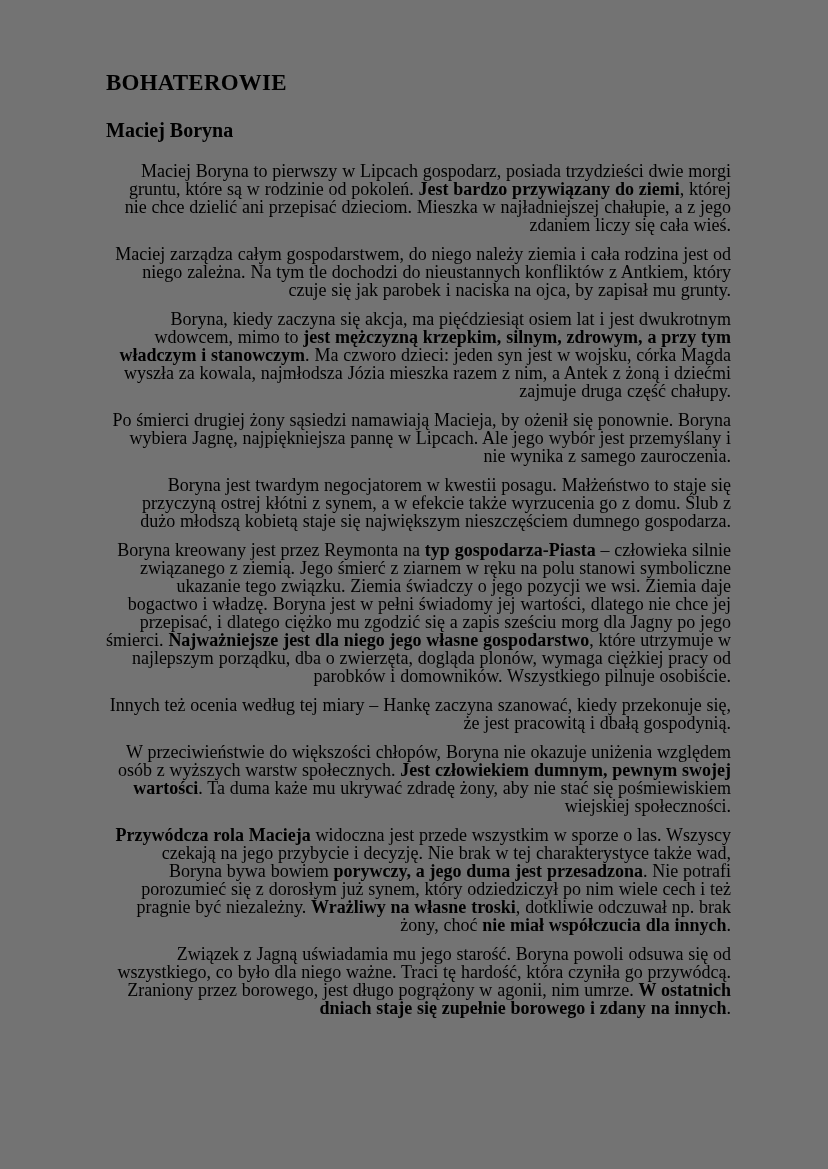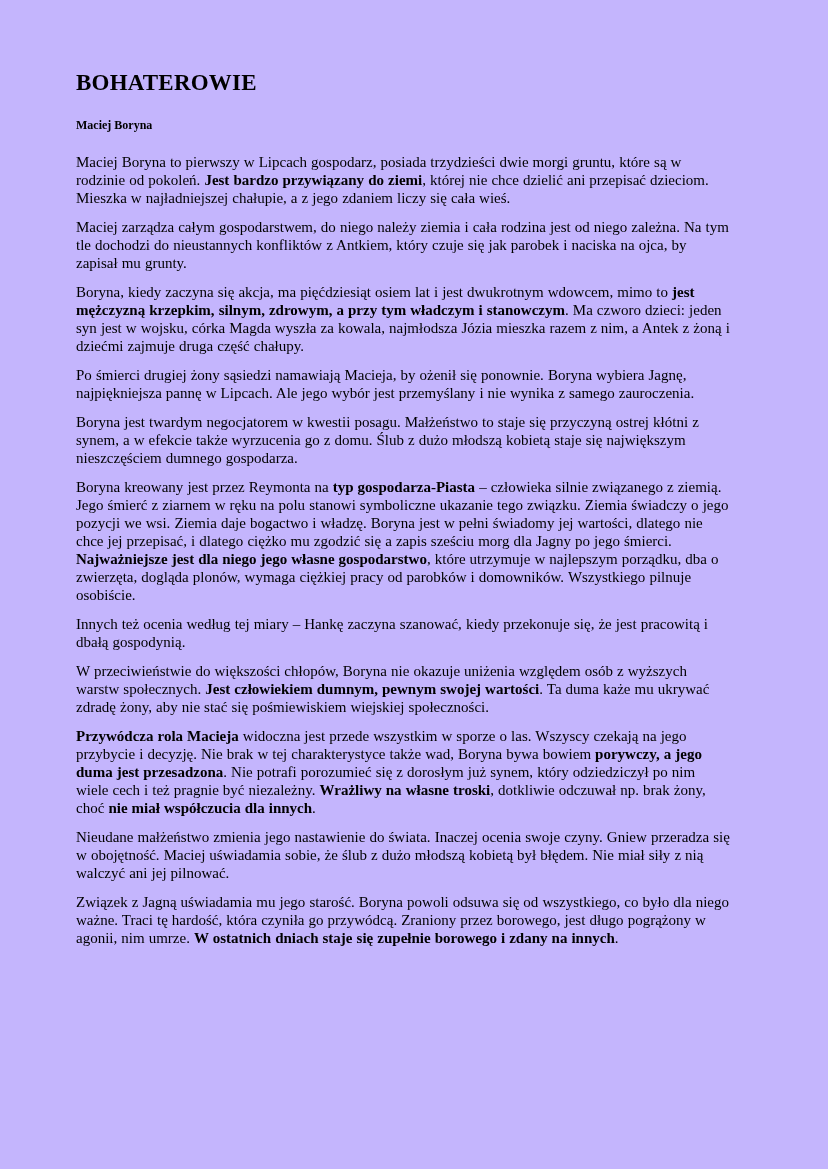--- a/index.html
+++ b/index.html
@@ -4,45 +4,45 @@
 <style>
   html, body {
     margin: 0;
     padding: 0;
     background: #ffffff;
   }
   .page {
     position: relative;
     width: 828px;
     height: 1169px;
-    background: #c4b5fd;
+    background: #737373;
     box-sizing: border-box;
-    padding: 70px 97px 40px 76px;
+    padding: 70px 97px 40px 106px;
     font-family: "Liberation Serif", serif;
     color: #000000;
     overflow: hidden;
   }
   h1.doc-title {
     margin: 0 0 24px 0;
     font-size: 23px;
     line-height: 1.1;
     font-weight: bold;
     letter-spacing: 0.2px;
   }
   h2.doc-subtitle {
     margin: 0 0 20px 0;
-    font-size: 12px;
+    font-size: 20px;
     line-height: 1.15;
     font-weight: bold;
   }
   .doc-body p {
     margin: 0 0 11px 0;
-    font-size: 15px;
+    font-size: 18px;
     line-height: 18px;
-    text-align: left;
+    text-align: right;
     word-spacing: 0.3px;
   }
   .doc-body p b {
     font-weight: bold;
   }
 </style>
 </head>
 <body>
 
 <div class="page">
@@ -51,16 +51,15 @@
   <div class="doc-body">
       <p><span>Maciej Boryna to pierwszy w Lipcach gospodarz, posiada trzydzieści dwie morgi gruntu, które są w rodzinie od pokoleń. </span><b>Jest bardzo przywiązany do ziemi</b><span>, której nie chce dzielić ani przepisać dzieciom. Mieszka w najładniejszej chałupie, a z jego zdaniem liczy się cała wieś.</span></p>
       <p><span>Maciej zarządza całym gospodarstwem, do niego należy ziemia i cała rodzina jest od niego zależna. Na tym tle dochodzi do nieustannych konfliktów z Antkiem, który czuje się jak parobek i naciska na ojca, by zapisał mu grunty.</span></p>
       <p><span>Boryna, kiedy zaczyna się akcja, ma pięćdziesiąt osiem lat i jest dwukrotnym wdowcem, mimo to </span><b>jest mężczyzną krzepkim, silnym, zdrowym, a przy tym władczym i stanowczym</b><span>. Ma czworo dzieci: jeden syn jest w wojsku, córka Magda wyszła za kowala, najmłodsza Józia mieszka razem z nim, a Antek z żoną i dziećmi zajmuje druga część chałupy.</span></p>
       <p><span>Po śmierci drugiej żony sąsiedzi namawiają Macieja, by ożenił się ponownie. Boryna wybiera Jagnę, najpiękniejsza pannę w Lipcach. Ale jego wybór jest przemyślany i nie wynika z samego zauroczenia.</span></p>
       <p><span>Boryna jest twardym negocjatorem w kwestii posagu. Małżeństwo to staje się przyczyną ostrej kłótni z synem, a w efekcie także wyrzucenia go z domu. Ślub z dużo młodszą kobietą staje się największym nieszczęściem dumnego gospodarza.</span></p>
       <p><span>Boryna kreowany jest przez Reymonta na </span><b>typ gospodarza-Piasta</b><span> – człowieka silnie związanego z ziemią. Jego śmierć z ziarnem w ręku na polu stanowi symboliczne ukazanie tego związku. Ziemia świadczy o jego pozycji we wsi. Ziemia daje bogactwo i władzę. Boryna jest w pełni świadomy jej wartości, dlatego nie chce jej przepisać, i dlatego ciężko mu zgodzić się  a zapis sześciu morg dla Jagny po jego śmierci. </span><b>Najważniejsze jest dla niego jego własne gospodarstwo</b><span>, które utrzymuje w najlepszym porządku, dba o zwierzęta, dogląda plonów, wymaga ciężkiej pracy od parobków i domowników. Wszystkiego pilnuje osobiście.</span></p>
       <p><span>Innych też ocenia według tej miary – Hankę zaczyna szanować, kiedy przekonuje się, że jest pracowitą i dbałą gospodynią.</span></p>
       <p><span>W przeciwieństwie do większości chłopów, Boryna nie okazuje uniżenia względem osób z wyższych warstw społecznych. </span><b>Jest człowiekiem dumnym, pewnym swojej wartości</b><span>. Ta duma każe mu ukrywać zdradę żony, aby nie stać się pośmiewiskiem wiejskiej społeczności.</span></p>
       <p><b>Przywódcza rola Macieja</b><span> widoczna jest przede wszystkim w sporze o las. Wszyscy czekają na jego przybycie i decyzję. Nie brak w tej charakterystyce także wad, Boryna bywa bowiem </span><b>porywczy, a jego duma jest przesadzona</b><span>. Nie potrafi porozumieć się z dorosłym już synem, który odziedziczył po nim wiele cech i też pragnie być niezależny. </span><b>Wrażliwy na własne troski</b><span>, dotkliwie odczuwał np. brak żony, choć </span><b>nie miał współczucia dla innych</b><span>.</span></p>
-      <p><span>Nieudane małżeństwo zmienia jego nastawienie do świata. Inaczej ocenia swoje czyny. Gniew przeradza się w obojętność. Maciej uświadamia sobie, że ślub z dużo młodszą kobietą był błędem. Nie miał siły z nią walczyć ani jej pilnować.</span></p>
       <p><span>Związek z Jagną uświadamia mu jego starość. Boryna powoli odsuwa się od wszystkiego, co było dla niego ważne. Traci tę hardość, która czyniła go przywódcą. Zraniony przez borowego, jest długo pogrążony w agonii, nim umrze. </span><b>W ostatnich dniach staje się zupełnie borowego i zdany na innych</b><span>.</span></p>
     </div>
 </div>
 
 </body></html>

